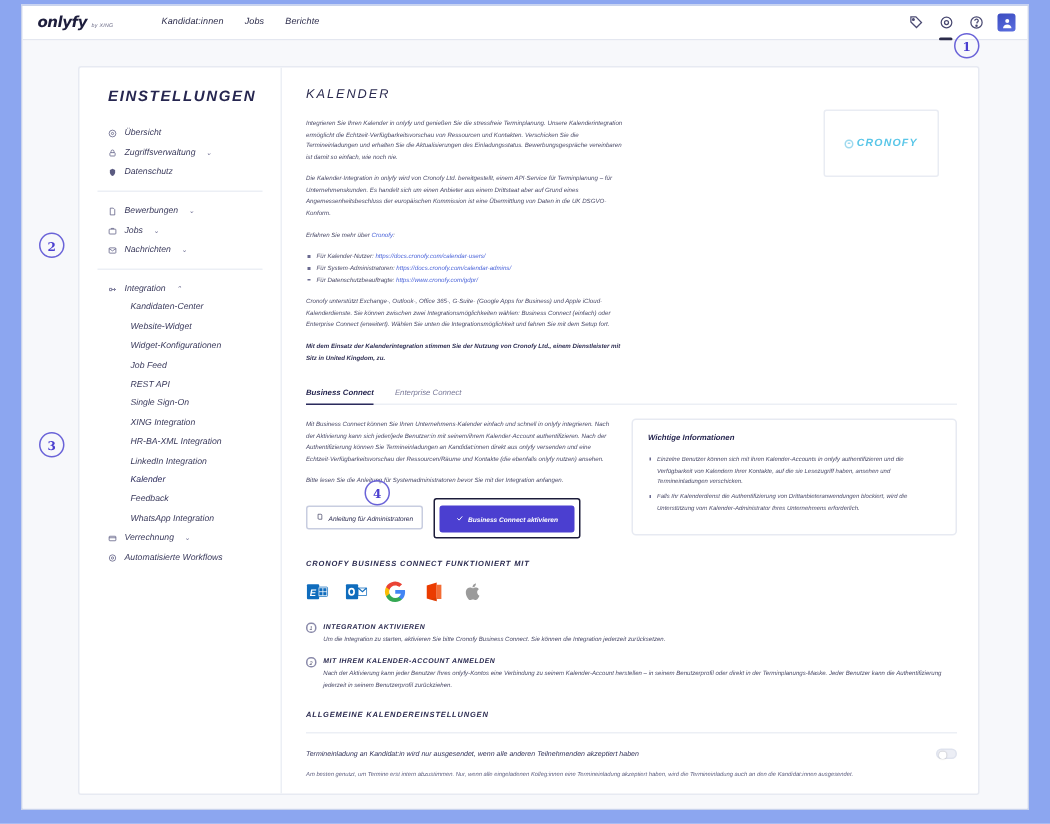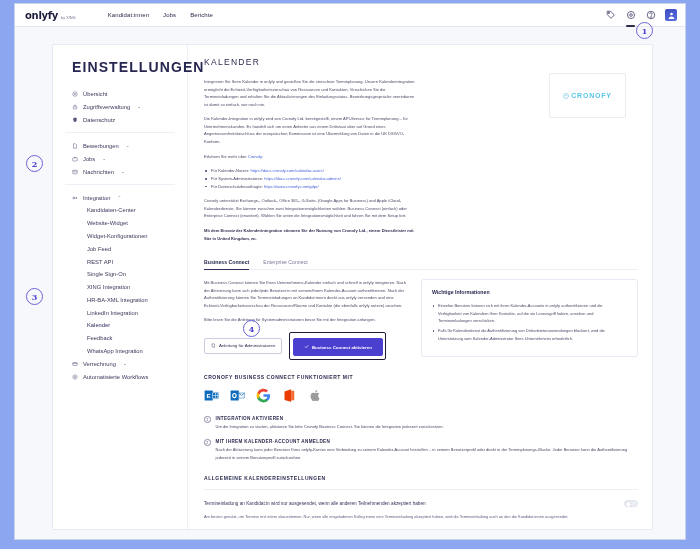--- a/index.html
+++ b/index.html
@@ -11,20 +11,21 @@
   }
   #root { position: relative; width: 700px; height: 549px; }
 
   
   .app-frame {
     position: absolute; left: 14px; top: 3px;
     width: 672px; height: 537px;
     background: #ffffff;
     border: 1px solid #c9d3ec;
     overflow: hidden;
+    font-style: italic;
   }
 
   
   .navbar {
     position: relative; height: 23px;
     background: #ffffff;
     border-bottom: 1px solid #e4e7f0;
     display: flex; align-items: center;
   }
   .logo { margin-left: 10px; display: flex; align-items: baseline; gap: 3px; }
@@ -67,21 +68,21 @@
     display: flex;
   }
 
   
   .sidebar {
     width: 135px; flex: 0 0 135px;
     border-right: 1px solid #eceff5;
     padding: 14px 0 0 0;
   }
   .settings-title {
-    font-size: 14px; font-weight: 700; color: #262650;
+    font-size: 10px; font-weight: 700; color: #262650;
     letter-spacing: 1.1px; padding: 0 0 12px 19px;
   }
   .side-group { padding: 0 0 0 0; }
   .side-divider { height: 1px; background: #eceff5; margin: 6px 12px 6px 12px; }
   .side-item {
     display: flex; align-items: center; gap: 5px;
     padding: 3.5px 8px 3.5px 19px;
     font-size: 5.8px; color: #3a3a5c; cursor: pointer;
     white-space: nowrap;
   }

